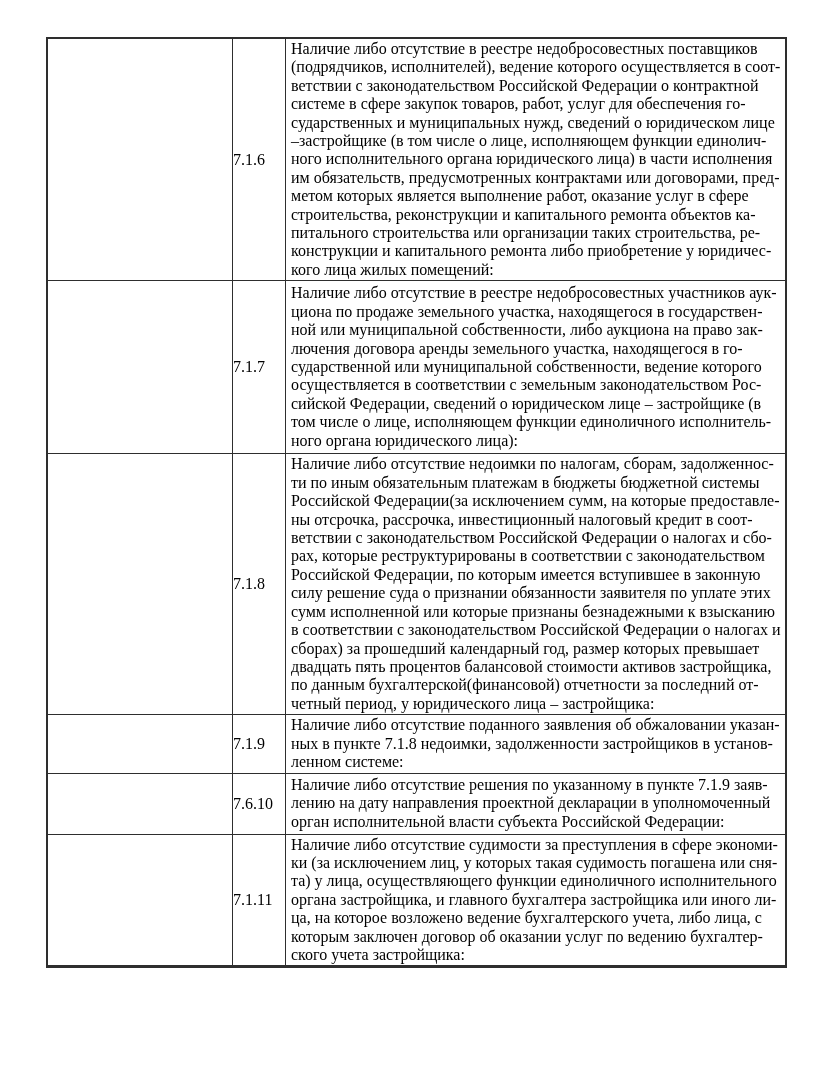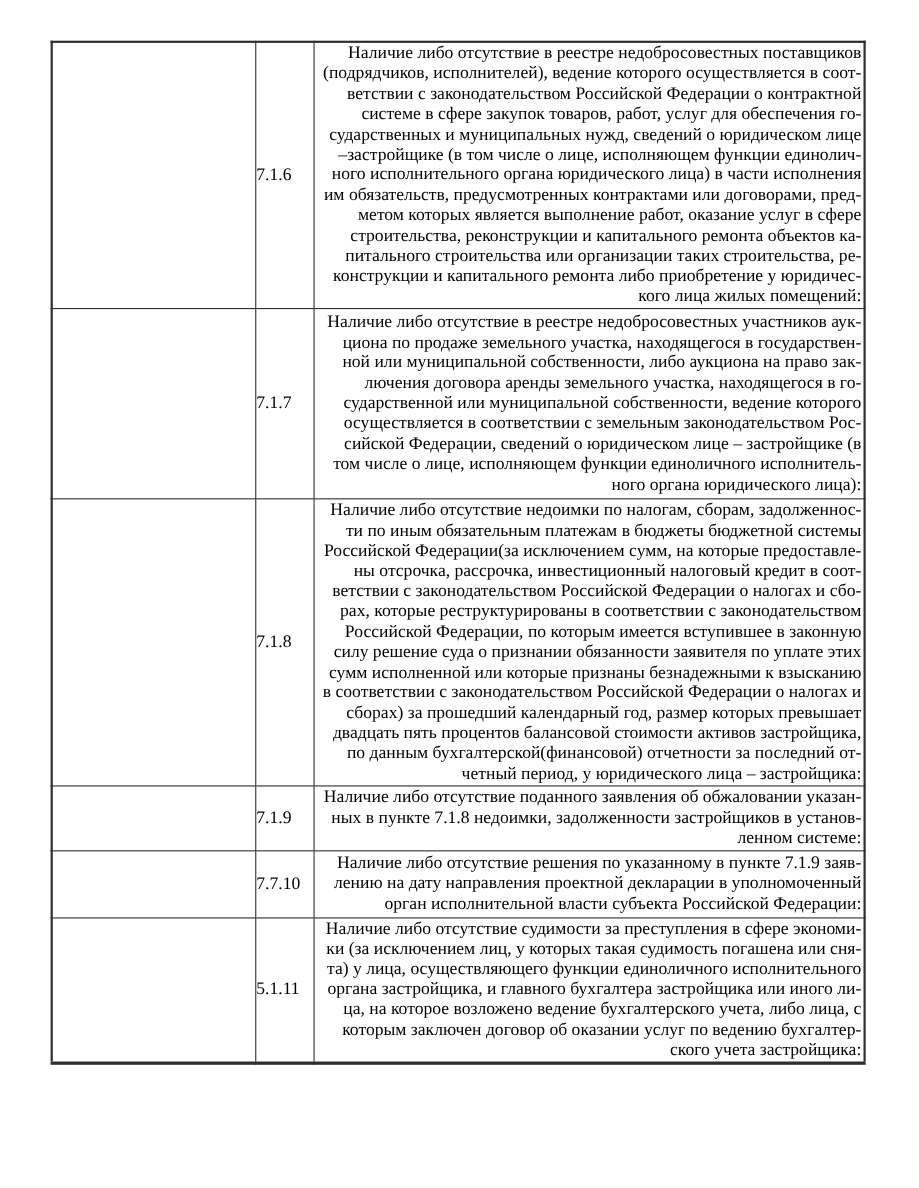--- a/index.html
+++ b/index.html
@@ -34,21 +34,20 @@
   }
   td.c-empty  { width: 184px; }
   td.c-num    { width: 52px; font-size: 16px; padding-left: 3px; }
   td.c-text   { width: 499px; }
   td.c-text .cell-text {
     font-size: 16px;
     line-height: 18.4px;
     white-space: pre;
     padding: 1px 2px 1px 5px;
     overflow: hidden;
-    text-align: right;
   }
   tr.r0 { height: 242px; }
   tr.r1 { height: 173px; }
   tr.r2 { height: 261px; }
   tr.r3 { height: 56px; }
   tr.r4 { height: 61px; }
   tr.r5 { height: 127px; }
 </style>
 </head>
 <body>
@@ -119,31 +118,31 @@
         <td class="c-num">7.1.9</td>
         <td class="c-text">
           <div class="cell-text">Наличие либо отсутствие поданного заявления об обжаловании указан-
 ных в пункте 7.1.8 недоимки, задолженности застройщиков в установ-
 ленном системе:</div>
         </td>
       </tr>
 
       <tr class="r4">
         <td class="c-empty"></td>
-        <td class="c-num">7.7.10</td>
+        <td class="c-num">7.6.10</td>
         <td class="c-text">
           <div class="cell-text">Наличие либо отсутствие решения по указанному в пункте 7.1.9 заяв-
 лению на дату направления проектной декларации в уполномоченный
 орган исполнительной власти субъекта Российской Федерации:</div>
         </td>
       </tr>
 
       <tr class="r5">
         <td class="c-empty"></td>
-        <td class="c-num">5.1.11</td>
+        <td class="c-num">7.1.11</td>
         <td class="c-text">
           <div class="cell-text">Наличие либо отсутствие судимости за преступления в сфере экономи-
 ки (за исключением лиц, у которых такая судимость погашена или сня-
 та) у лица, осуществляющего функции единоличного исполнительного
 органа застройщика, и главного бухгалтера застройщика или иного ли-
 ца, на которое возложено ведение бухгалтерского учета, либо лица, с
 которым заключен договор об оказании услуг по ведению бухгалтер-
 ского учета застройщика:</div>
         </td>
       </tr>

